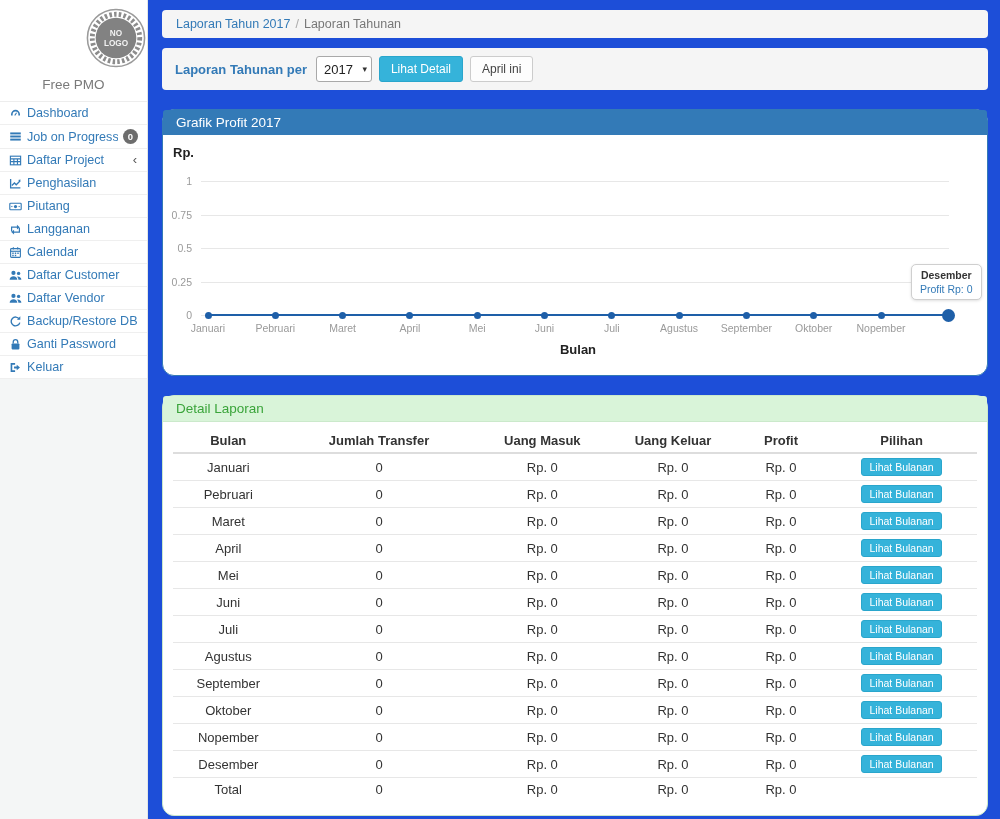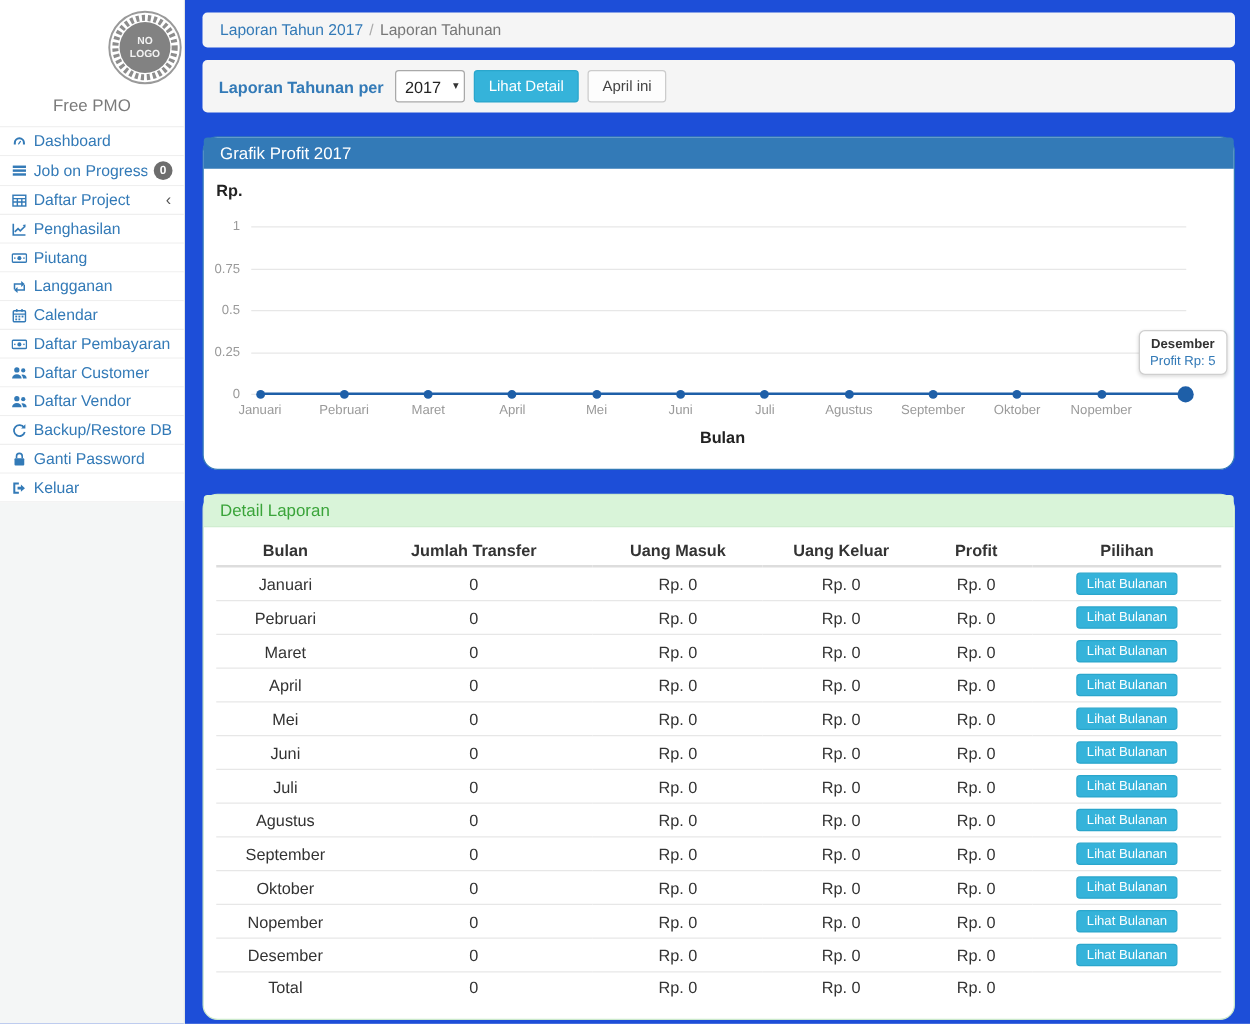--- a/index.html
+++ b/index.html
@@ -224,28 +224,20 @@
             <span class="mi-icon">
               <svg width="13" height="13">
                 <use href="#calendar-icon"></use>
               </svg>
             </span>
             <span class="mi-label">Calendar</span>
           </li>
           <li class="menu-item">
             <span class="mi-icon">
               <svg width="13" height="13">
-                <use href="#money-icon"></use>
-              </svg>
-            </span>
-            <span class="mi-label">Daftar Pembayaran</span>
-          </li>
-          <li class="menu-item">
-            <span class="mi-icon">
-              <svg width="13" height="13">
                 <use href="#users-icon"></use>
               </svg>
             </span>
             <span class="mi-label">Daftar Customer</span>
           </li>
           <li class="menu-item">
             <span class="mi-icon">
               <svg width="13" height="13">
                 <use href="#users-icon"></use>
               </svg>
@@ -295,21 +287,21 @@
       <button class="btn btn-default">April ini</button>
     </div>
 
     <section class="panel panel-primary">
       <div class="panel-heading blue">Grafik Profit 2017</div>
       <div class="chart-body" id="chart">
         <span class="y-axis-title">Rp.</span>
         <span class="x-axis-title">Bulan</span>
         <div class="chart-tooltip">
           <div class="tt-title">Desember</div>
-          <div class="tt-value">Profit Rp: 5</div>
+          <div class="tt-value">Profit Rp: 0</div>
         </div>
       <div class="gl" style="top: 180px;"></div>
           <span class="yl" style="top: 174px;">0</span>
           <div class="gl" style="top: 146.5px;"></div>
           <span class="yl" style="top: 140.5px;">0.25</span>
           <div class="gl" style="top: 113px;"></div>
           <span class="yl" style="top: 107px;">0.5</span>
           <div class="gl" style="top: 79.5px;"></div>
           <span class="yl" style="top: 73.5px;">0.75</span>
           <div class="gl" style="top: 46px;"></div>

